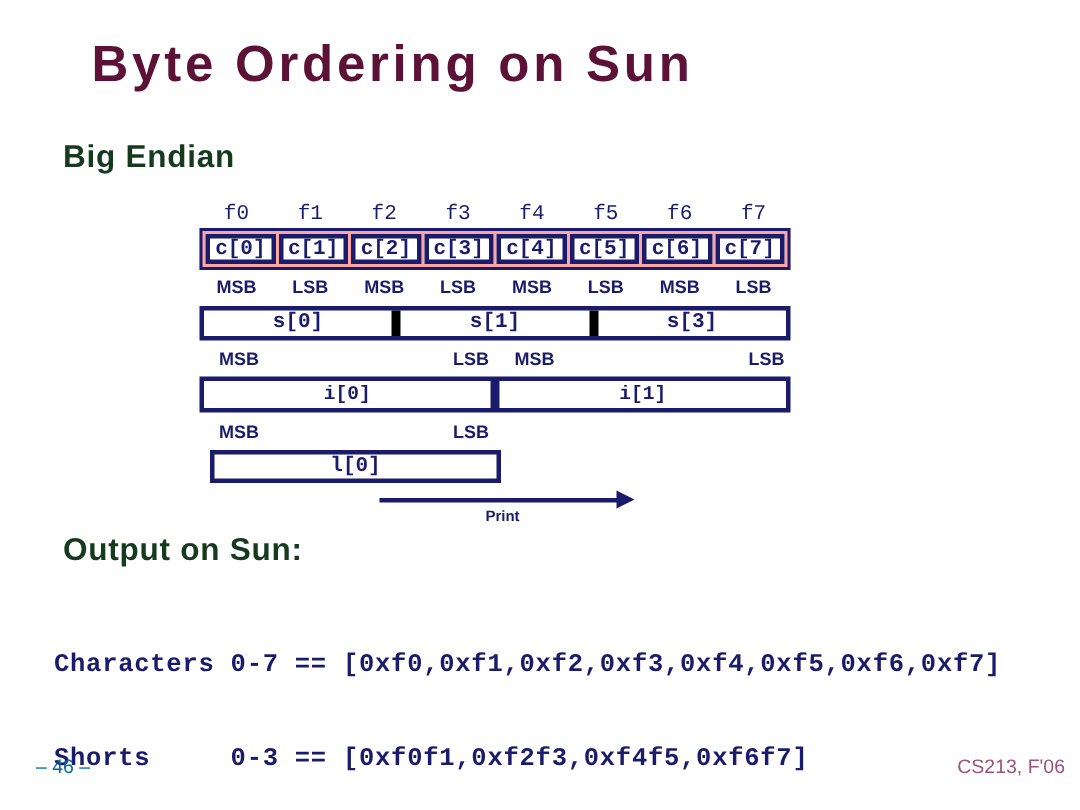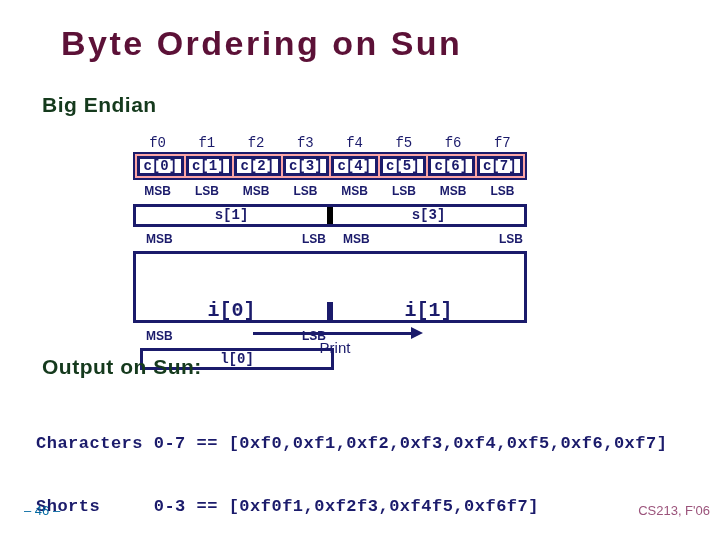--- a/index.html
+++ b/index.html
@@ -29,34 +29,34 @@
   .srow{margin-top:6px;border:3px solid #1b1b6b;display:flex;background:#fff;}
   .scell{flex:1;text-align:center;font-family:"Liberation Mono",monospace;
          font-weight:bold;font-size:14px;line-height:17px;}
   .scell + .scell{border-left:6px solid #000000;}
   .bitrow4{display:flex;margin-top:5px;height:14px;}
   .half{flex:1;display:flex;justify-content:space-between;
         padding-left:13px;padding-right:4px;box-sizing:border-box;}
   .bitlbl{font-size:12px;font-weight:bold;line-height:14px;}
   .irow{margin-top:5px;border:3px solid #1b1b6b;display:flex;background:#fff;}
   .icell{flex:1;text-align:center;font-family:"Liberation Mono",monospace;
-         font-weight:bold;font-size:20px;line-height:18px;margin-top:48px;}
+         font-weight:bold;font-size:13px;line-height:18px;}
   .icell + .icell{border-left:6px solid #1b1b6b;}
   .bitrow2{margin-top:6px;width:197px;display:flex;justify-content:space-between;
            padding-left:13px;padding-right:4px;box-sizing:border-box;height:14px;}
   .lrow{margin-top:5px;margin-left:7px;width:188px;border:3px solid #1b1b6b;
         text-align:center;font-family:"Liberation Mono",monospace;font-weight:bold;
         font-size:14px;line-height:16px;background:#fff;}
   
   .arrow-line{position:absolute;left:253px;top:332px;width:160px;height:3px;background:#1b1b6b;}
   .arrow-head{position:absolute;left:411px;top:327px;width:0;height:0;
               border-left:12px solid #1b1b6b;border-top:6px solid transparent;
               border-bottom:6px solid transparent;}
   .print-label{position:absolute;left:250px;top:339px;width:170px;text-align:center;
-               font-size:15px;font-weight:normal;color:#1b1b6b;}
+               font-size:10px;font-weight:bold;color:#1b1b6b;}
   
   .output-heading{
     position:absolute;left:42px;top:355px;margin:0;
     font-size:21px;font-weight:bold;letter-spacing:.5px;color:#153a1d;
   }
   .output-block{
     position:absolute;left:36px;top:391px;color:#1b1b6b;
     font-family:"Liberation Mono",monospace;font-weight:bold;
     font-size:17px;letter-spacing:.5px;line-height:21px;white-space:pre;
   }
@@ -101,20 +101,21 @@
       <span class="bit8">LSB</span>
       <span class="bit8">MSB</span>
       <span class="bit8">LSB</span>
       <span class="bit8">MSB</span>
       <span class="bit8">LSB</span>
       <span class="bit8">MSB</span>
       <span class="bit8">LSB</span>
     </div>
 
     <div class="srow">
+      <div class="scell">s[0]</div>
       <div class="scell">s[1]</div>
       <div class="scell">s[3]</div>
     </div>
 
     <div class="bitrow4">
       <div class="half">
         <span class="bitlbl">MSB</span>
         <span class="bitlbl">LSB</span>
       </div>
       <div class="half">

